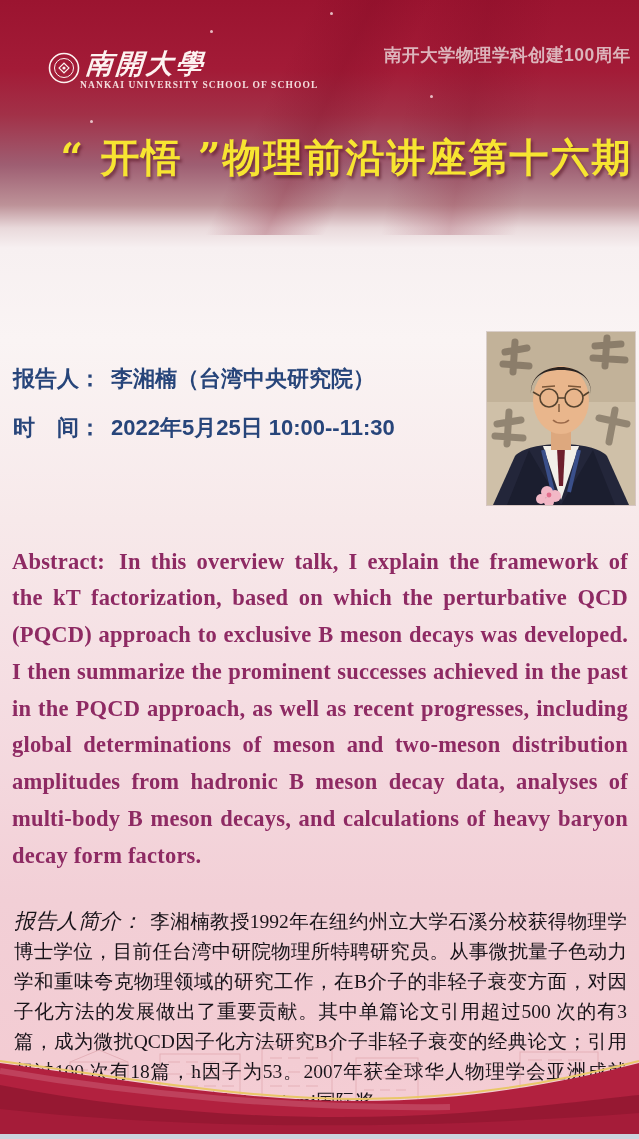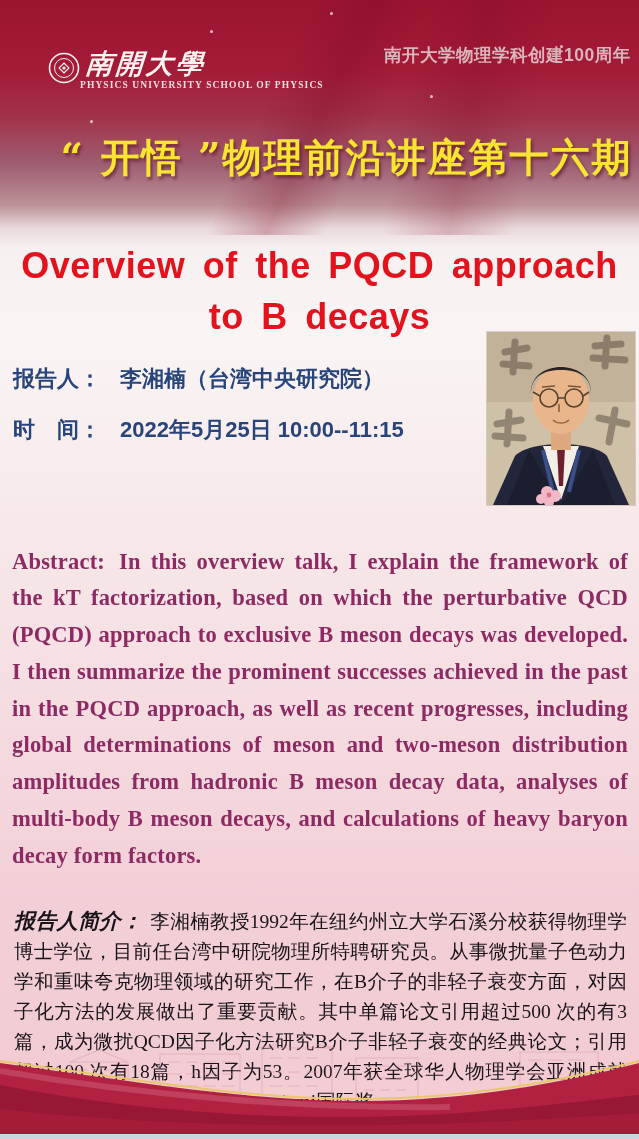--- a/index.html
+++ b/index.html
@@ -58,37 +58,37 @@
     font-size:36px;line-height:51px;font-weight:bold;
     word-spacing:7px;letter-spacing:.5px;
   }
   .info{
     position:absolute;left:13px;top:364px;width:470px;
   }
   .info-row{
     color:#27457a;font-size:22px;font-weight:bold;
     line-height:30px;margin-bottom:19px;white-space:pre;
   }
-  .info-row .lbl{margin-right:19px;font-family:Liberation Mono, monospace;}
+  .info-row .lbl{margin-right:10px;font-family:Liberation Sans, sans-serif;}
   .photo{
     position:absolute;left:487px;top:332px;width:148px;height:173px;
     box-shadow:0 0 0 1px rgba(120,90,70,.25);
   }
   .abstract{
     position:absolute;left:12px;top:521px;width:616px;
     color:#8e2a63;font-size:22.5px;line-height:36.8px;font-weight:bold;
     text-align:justify;letter-spacing:.2px;font-family:Liberation Serif, serif;
   }
   .abstract .lbl{margin-right:14px;}
   .bio{
     position:absolute;left:14px;top:886px;width:613px;
     color:#19141a;font-size:19.5px;line-height:30px;
     text-align:justify;font-family:"Liberation Serif", serif;
   }
-  .bio .lbl{font-weight:bold;font-size:21px;font-style:italic;margin-right:8px;}
+  .bio .lbl{font-weight:normal;font-size:21px;font-style:italic;margin-right:8px;}
   .buildings{position:absolute;left:0;top:1044px;width:639px;height:62px;opacity:.55;}
   .ribbon{position:absolute;left:0;top:1049px;width:639px;height:85px;}
   .bottom-strip{
     position:absolute;left:0;bottom:0;width:639px;height:5px;
     background:#ccd4de;
   }
 </style>
 </head>
 <body>
 
@@ -102,33 +102,29 @@
   <div class="sparkle" style="left:330px;top:12px;"></div>
 
   <svg class="seal" viewBox="0 0 32 32">
     <circle cx="16" cy="16" r="14.5" fill="none" stroke="#fdf3f1" stroke-width="1.6"></circle>
     <circle cx="16" cy="16" r="9.5" fill="none" stroke="#fdf3f1" stroke-width="1"></circle>
     <rect x="12.5" y="12.5" width="7" height="7" fill="none" stroke="#fdf3f1" stroke-width="1.2" transform="rotate(45 16 16)"></rect>
     <circle cx="16" cy="16" r="1.6" fill="#fdf3f1"></circle>
   </svg>
 
   <div class="calligraphy">南開大學</div>
-  <div class="logo-en">PHYSICS UNIVERSITY SCHOOL OF PHYSICS</div>
+  <div class="logo-en">NANKAI UNIVERSITY SCHOOL OF SCHOOL</div>
   <div class="anniversary">南开大学物理学科创建100周年</div>
 
   <div class="series-title">“ 开悟 ”物理前沿讲座第十六期</div>
 
-  <div class="lecture-title">
-    <div>Overview of the PQCD approach</div>
-    <div>to B decays</div>
-  </div>
 
   <div class="info">
     <div class="info-row"><span class="lbl">报告人：</span><span>李湘楠（台湾中央研究院）</span></div>
-    <div class="info-row"><span class="lbl">时　间：</span><span>2022年5月25日 10:00--11:15</span></div>
+    <div class="info-row"><span class="lbl">时　间：</span><span>2022年5月25日 10:00--11:30</span></div>
   </div>
 
   <svg class="photo" viewBox="0 0 148 173">
     <rect width="148" height="173" fill="#cfc0a8"></rect>
     <rect width="148" height="70" fill="#b9a98f" opacity=".6"></rect>
 
     <g stroke="#4a3f33" stroke-width="7" opacity=".45" stroke-linecap="round">
       <path d="M18,20 L40,16 M28,10 L26,40 M16,32 L42,34"></path>
       <path d="M108,14 L134,12 M120,6 L118,34 M106,26 L138,28"></path>
       <path d="M10,92 L34,88 M22,80 L20,112 M8,104 L36,106"></path>

